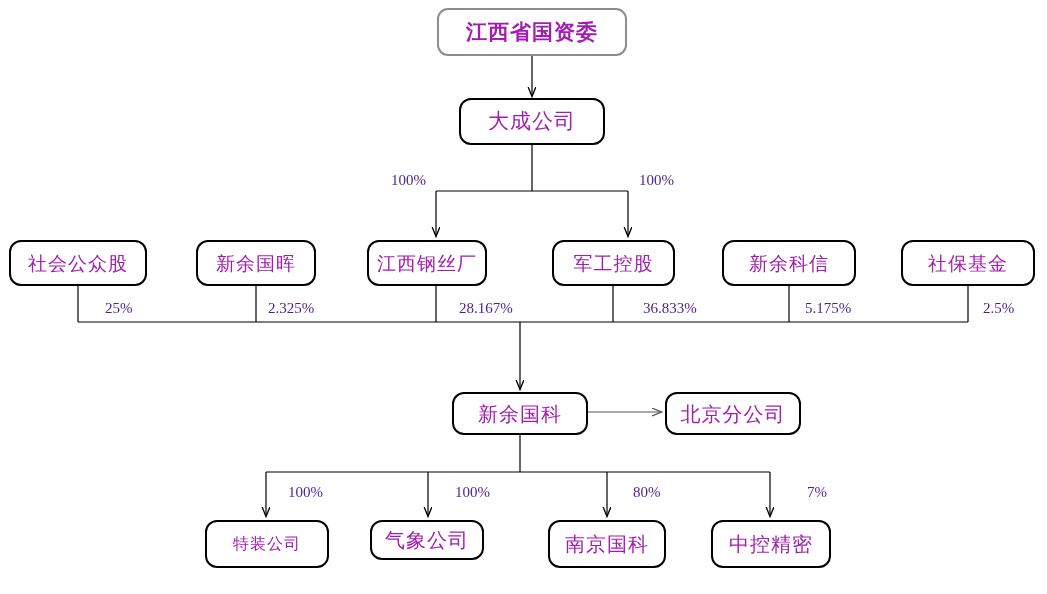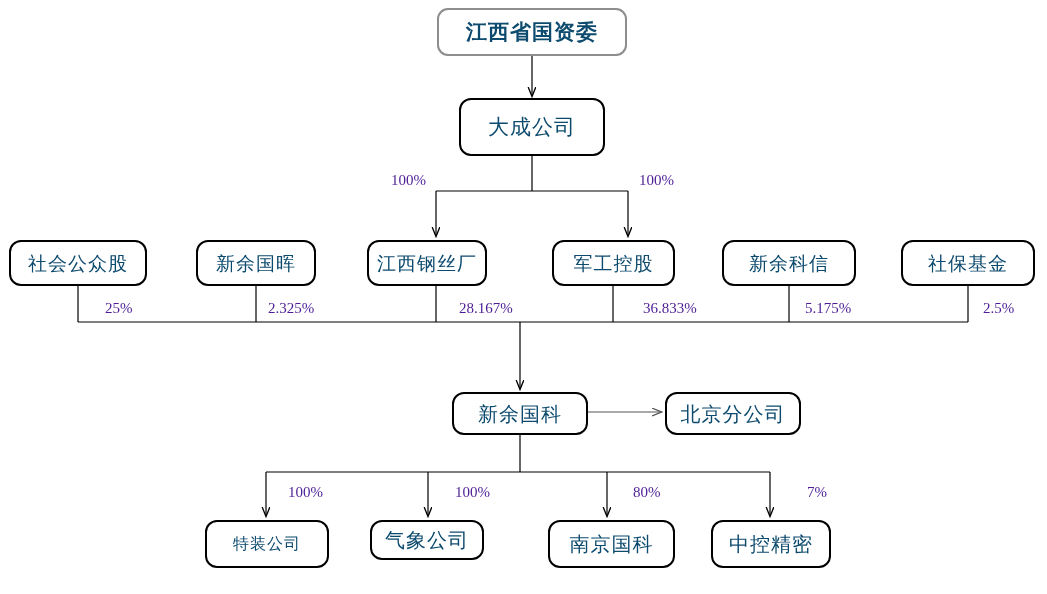--- a/index.html
+++ b/index.html
@@ -26,21 +26,21 @@
   }
   .node {
     position: absolute;
     box-sizing: border-box;
     display: flex;
     align-items: center;
     justify-content: center;
     background: #ffffff;
     border: 2.5px solid #000000;
     border-radius: 12px;
-    color: #0c4a6e;
+    color: #a21caf;
     white-space: nowrap;
     z-index: 3;
   }
   .node-label {
     display: block;
     line-height: 1;
     letter-spacing: 1px;
   }
   .node.root {
     border: 2.5px solid #8d8d8d;
@@ -108,21 +108,21 @@
       <line x1="607" y1="472" x2="607" y2="516" stroke="#000000" stroke-width="1.2" marker-end="url(#arrowhead)"></line>
       <line x1="770" y1="472" x2="770" y2="516" stroke="#000000" stroke-width="1.2" marker-end="url(#arrowhead)"></line>
     </g>
   </svg>
 
   <div id="node-layer"></div>
 
 <div class="node root" style="left: 437px; top: 8px; width: 190px; height: 48px; font-size: 21px;">
       <span class="node-label">江西省国资委</span>
     </div>
-    <div class="node" style="left: 459px; top: 98px; width: 146px; height: 58px; font-size: 21px;">
+    <div class="node" style="left: 459px; top: 98px; width: 146px; height: 47px; font-size: 21px;">
       <span class="node-label">大成公司</span>
     </div>
     <div class="node" style="left: 9px; top: 240px; width: 138px; height: 46px; font-size: 19px;">
       <span class="node-label">社会公众股</span>
     </div>
     <div class="node" style="left: 196px; top: 240px; width: 120px; height: 46px; font-size: 19px;">
       <span class="node-label">新余国晖</span>
     </div>
     <div class="node" style="left: 367px; top: 240px; width: 120px; height: 46px; font-size: 19px;">
       <span class="node-label">江西钢丝厂</span>
@@ -141,21 +141,21 @@
     </div>
     <div class="node" style="left: 665px; top: 392px; width: 136px; height: 43px; font-size: 20px;">
       <span class="node-label">北京分公司</span>
     </div>
     <div class="node" style="left: 205px; top: 520px; width: 124px; height: 48px; font-size: 16px;">
       <span class="node-label">特装公司</span>
     </div>
     <div class="node" style="left: 370px; top: 520px; width: 114px; height: 40px; font-size: 20px;">
       <span class="node-label">气象公司</span>
     </div>
-    <div class="node" style="left: 548px; top: 520px; width: 127px; height: 48px; font-size: 20px;">
+    <div class="node" style="left: 548px; top: 520px; width: 118px; height: 48px; font-size: 20px;">
       <span class="node-label">南京国科</span>
     </div>
     <div class="node" style="left: 711px; top: 520px; width: 120px; height: 48px; font-size: 20px;">
       <span class="node-label">中控精密</span>
     </div>
     <div class="edge-label" style="left: 391px; top: 173px;">100%</div>
     <div class="edge-label" style="left: 639px; top: 173px;">100%</div>
     <div class="edge-label" style="left: 105px; top: 301px;">25%</div>
     <div class="edge-label" style="left: 268px; top: 301px;">2.325%</div>
     <div class="edge-label" style="left: 459px; top: 301px;">28.167%</div>

